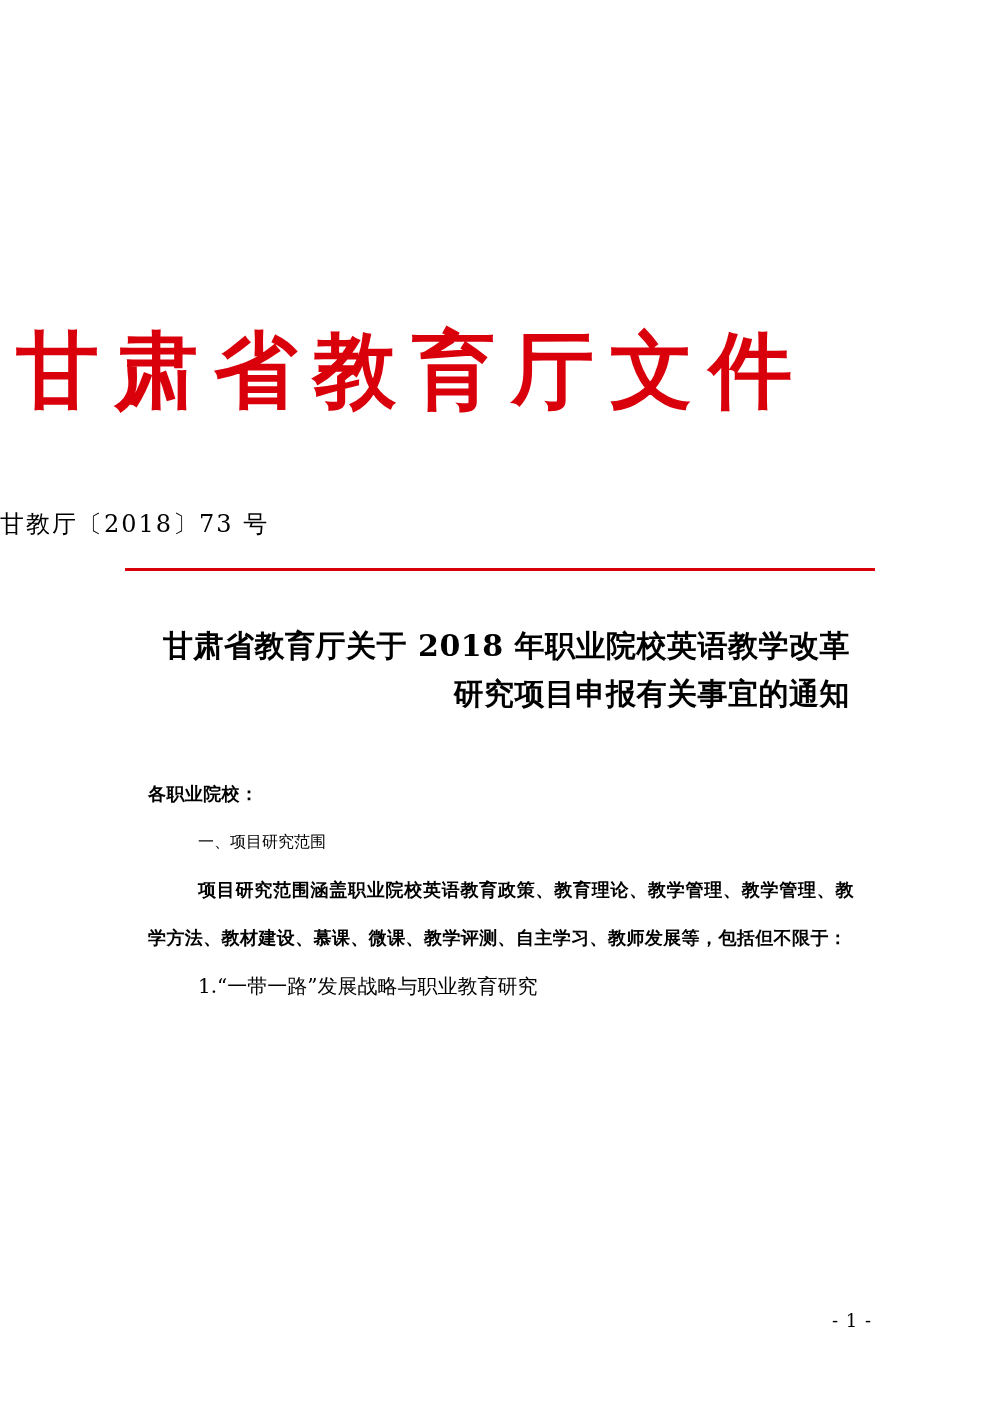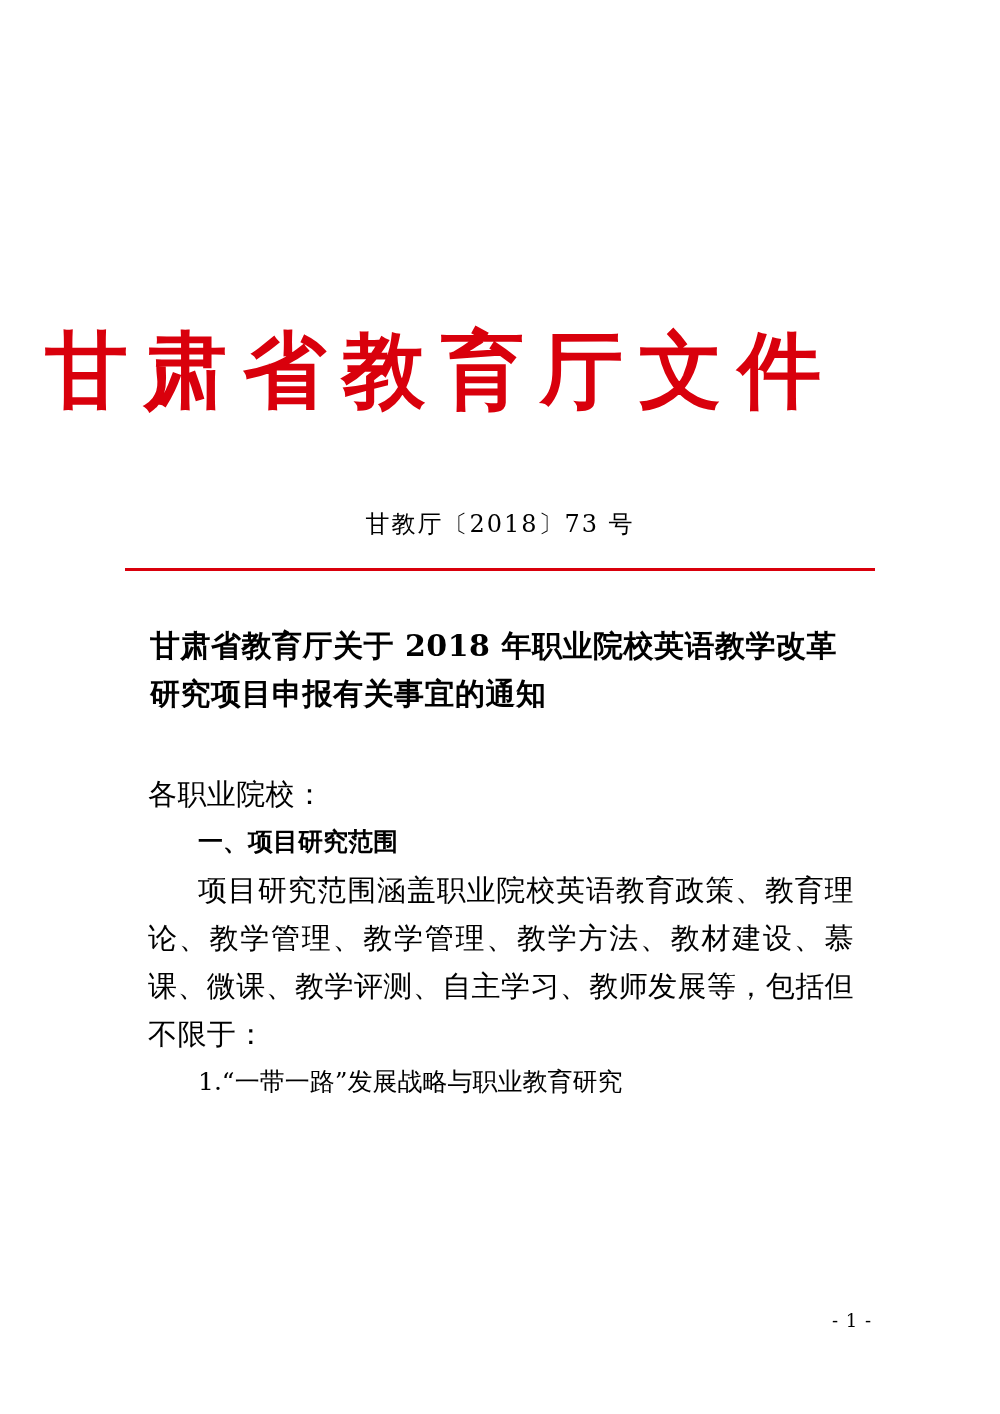--- a/index.html
+++ b/index.html
@@ -23,40 +23,39 @@
     height: 1414px;
     box-sizing: border-box;
   }
 
   
   .masthead {
     position: absolute;
     left: 0;
     top: 325px;
     width: 866px;
-    text-align: center;
+    text-align: left;
   }
   .masthead-title {
     color: #d9000c;
     font-family: "DejaVu Serif", "Liberation Serif", serif;
     font-weight: bold;
     font-size: 83px;
     letter-spacing: 16px;
     line-height: 1.1;
     text-indent: 16px;
     white-space: nowrap;
   }
 
   
   .doc-number {
     position: absolute;
     left: 0;
     top: 508px;
     width: 1000px;
-    text-align: center;
     font-size: 24px;
     letter-spacing: 2px;
     font-family: "DejaVu Serif", "Liberation Serif", serif;
   }
 
   
   .red-rule {
     position: absolute;
     left: 125px;
     top: 568px;
@@ -64,53 +63,54 @@
     height: 3px;
     background: #d9000c;
   }
 
   
   .doc-title {
     position: absolute;
     left: 150px;
     top: 622px;
     width: 700px;
-    text-align: left;
+    text-align: right;
     font-weight: bold;
     font-size: 30px;
     line-height: 48px;
     letter-spacing: 0.5px;
   }
 
   
   .body-block {
     position: absolute;
     left: 148px;
     top: 770px;
     width: 706px;
   }
   .para {
-    font-size: 29px;
+    font-size: 18px;
     line-height: 48px;
     letter-spacing: 0.4px;
     text-align: justify;
     margin: 0;
+    font-weight: bold;
   }
   .indent {
     text-indent: 50px;
   }
   .heading {
-    font-size: 25px;
+    font-size: 16px;
     line-height: 48px;
-    font-weight: bold;
+    font-weight: normal;
     text-indent: 50px;
     margin: 0;
   }
   .list-item {
-    font-size: 25px;
+    font-size: 20px;
     line-height: 48px;
     text-indent: 50px;
     margin: 0;
   }
 
   
   .page-number {
     position: absolute;
     right: 128px;
     top: 1310px;

